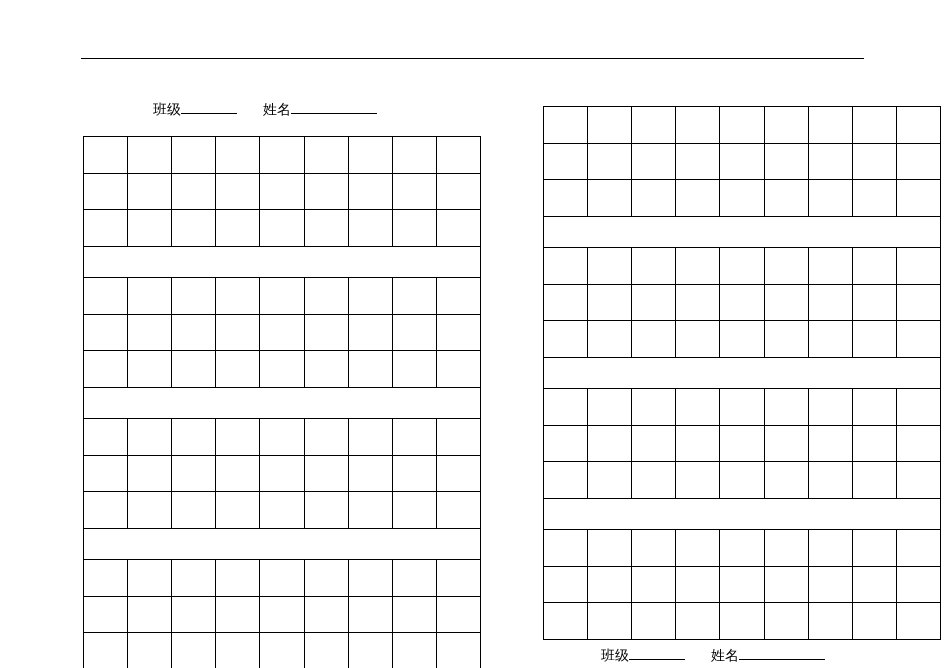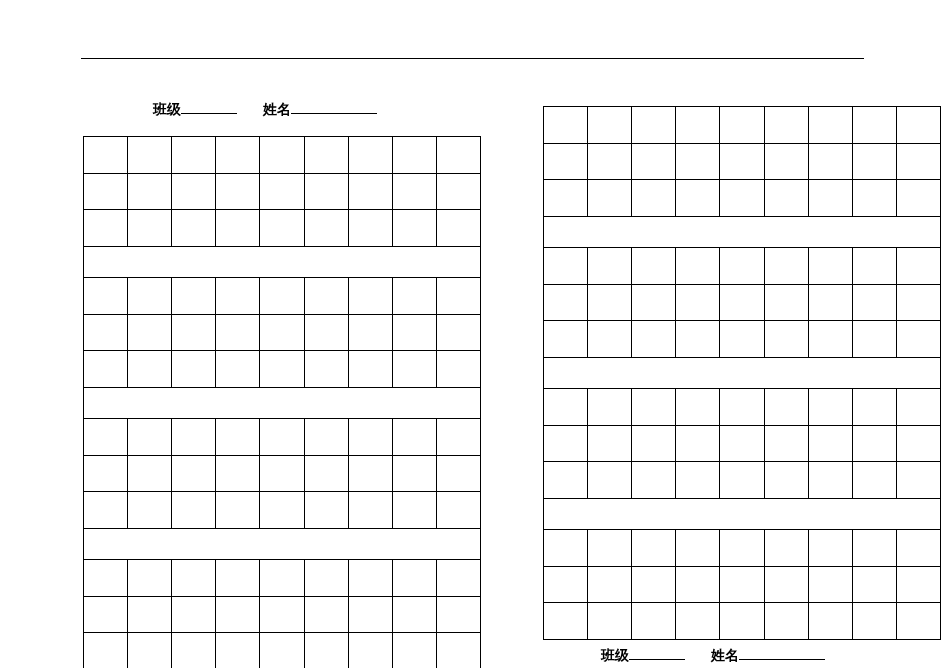--- a/index.html
+++ b/index.html
@@ -34,21 +34,21 @@
     }
     .panel-left { left: 83px;  top: 100px; }
     .panel-right{ left: 543px; top: 100px; }
 
     .label-row {
       height: 30px;
       display: flex;
       align-items: baseline;
       gap: 0;
       padding-left: 70px;
-      font-weight: bold;
+      font-weight: normal;
     }
     .label-row.below {
       padding-left: 58px;
       margin-top: 6px;
     }
     .blank {
       display: inline-block;
       border-bottom: 1.2px solid #000;
       height: 14px;
       margin-right: 26px;

